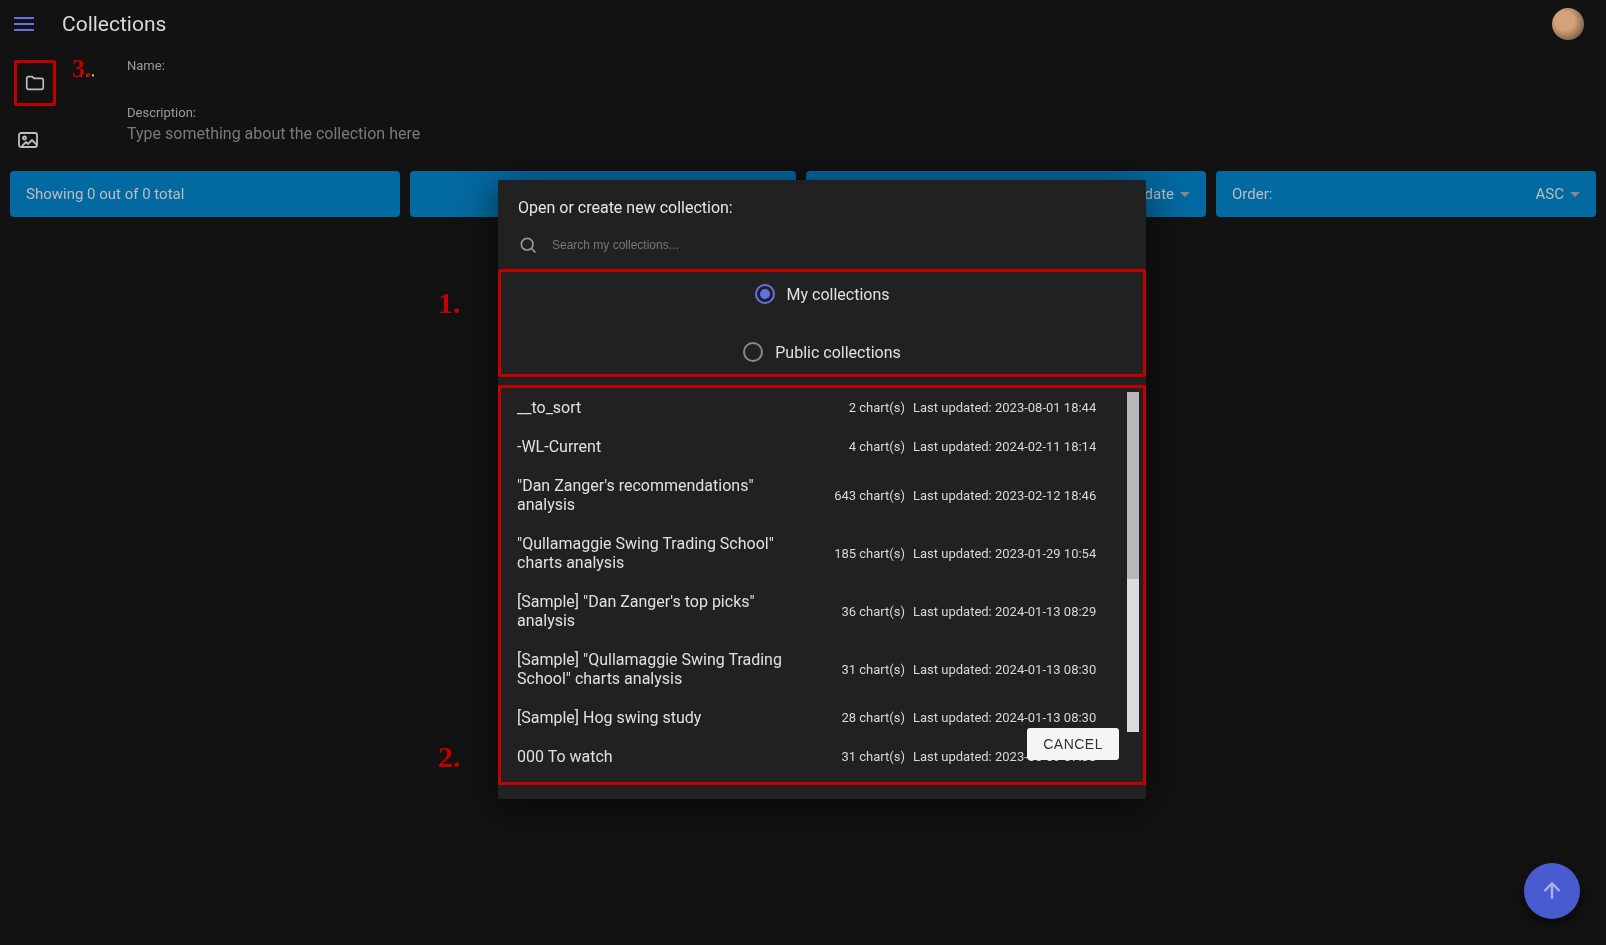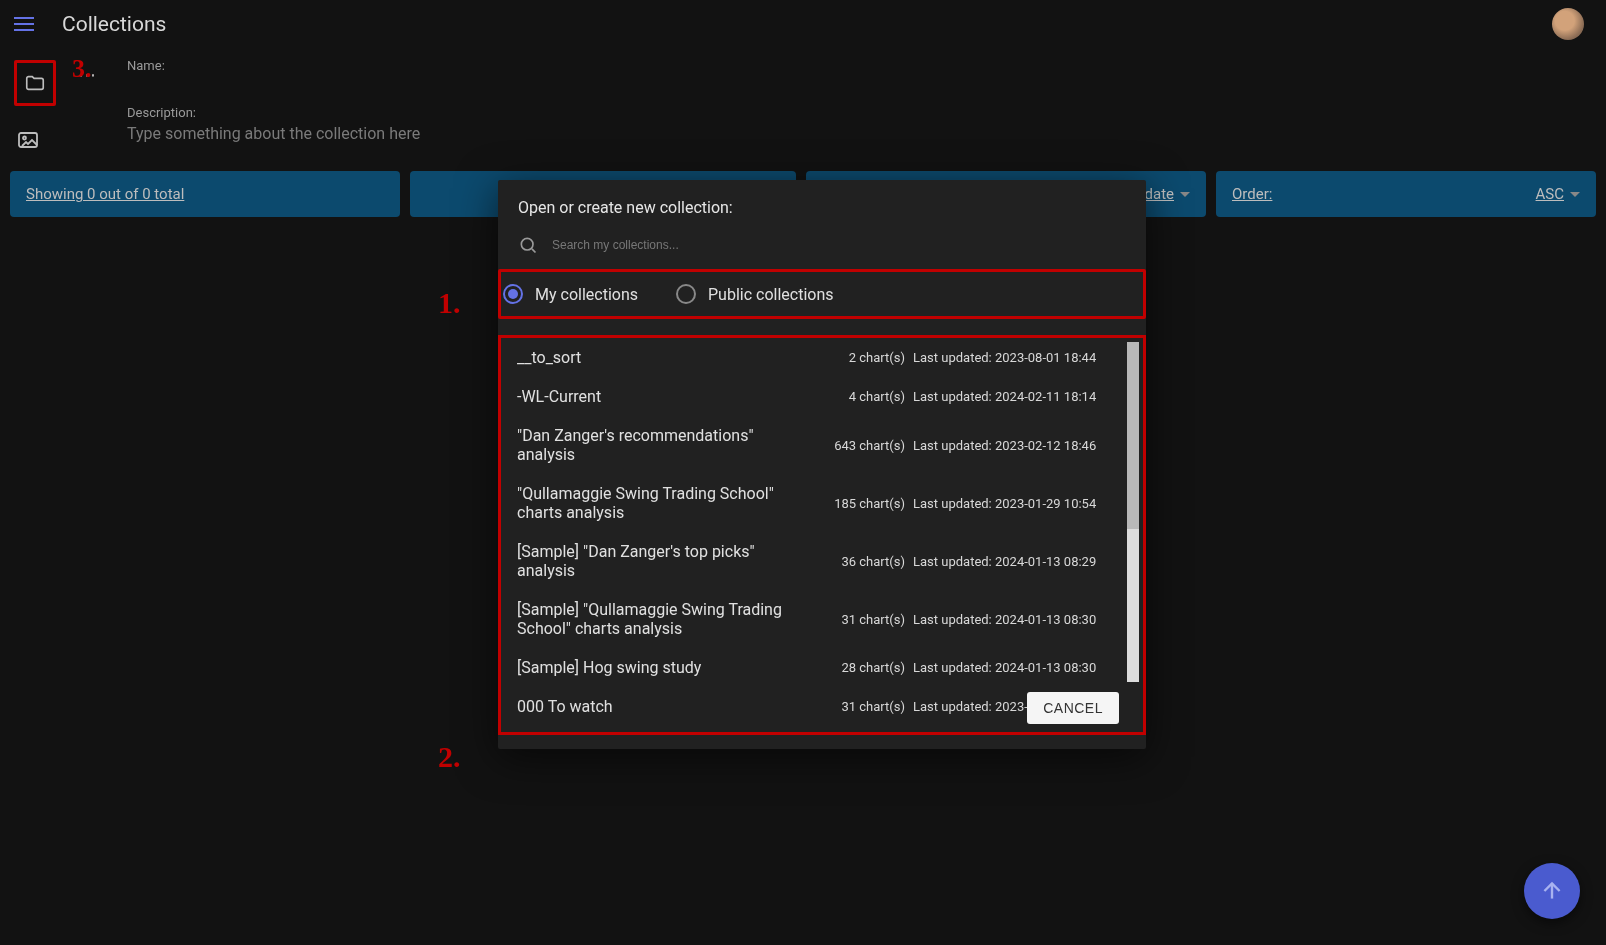--- a/index.html
+++ b/index.html
@@ -89,26 +89,25 @@
     font-size: 26px;
     font-family: Georgia, serif;
   }
   .filter-row {
     display: flex;
     gap: 10px;
     padding: 0 10px;
     margin-top: 2px;
   }
   .filter-card {
-    background: #0c4a6e;
+    background: #0369a1;
     border-radius: 4px;
     padding: 14px 16px;
     color: #bdbdbd;
     font-size: 15px;
-    text-decoration: underline;
   }
   .card-showing { width: 390px; }
   .card-mid { flex: 1; }
   .card-sort { width: 400px; display:flex; align-items:center; justify-content:space-between; }
   .card-order { width: 380px; display:flex; align-items:center; justify-content:space-between; }
   .dropdown-val { display:flex; align-items:center; gap:6px; color:#bdbdbd; }
   .chev-down {
     width:0;height:0;border-left:5px solid transparent;border-right:5px solid transparent;border-top:5px solid #888;
   }
 
@@ -138,24 +137,25 @@
     border: none;
     outline: none;
     color: #bdbdbd;
     font-size: 12px;
   }
   .search-row input::placeholder { color: #777; }
   .search-icon-svg { width: 20px; height: 20px; color:#9a9a9a; }
 
   .radio-row {
     display:flex; align-items:center; gap: 38px;
-    padding: 12px 2px;
+    padding: 12px 18px;
     border: 3px solid #c10000;
-    margin: 0 0 16px 0;
+    margin: 0 0 8px 0;
     border-radius: 2px;
+    flex-direction: column;
   }
   .radio-opt {
     display:flex; align-items:center; gap:12px;
     font-size: 16px;
     color: #e0e0e0;
     cursor: pointer;
   }
   .radio-circle {
     width: 20px; height: 20px; border-radius:50%;
     border: 2px solid #888;
@@ -184,21 +184,21 @@
     font-size: 15px;
     color:#e0e0e0;
     cursor: pointer;
   }
   .list-item .name { font-size: 16px; }
   .list-item .count { font-size: 13px; color:#d8d8d8; text-align:right; }
   .list-item .updated { font-size: 13px; color:#d8d8d8; text-align:left; white-space:nowrap; }
   .cancel-btn {
     position:absolute;
     right: 24px;
-    bottom: 8px;
+    bottom: 22px;
     background:#f5f5f5;
     color:#333;
     border:none;
     font-size: 14px;
     letter-spacing: 0.5px;
     padding: 8px 16px;
     border-radius: 3px;
     cursor:pointer;
   }
   .scrollbar-fake {

